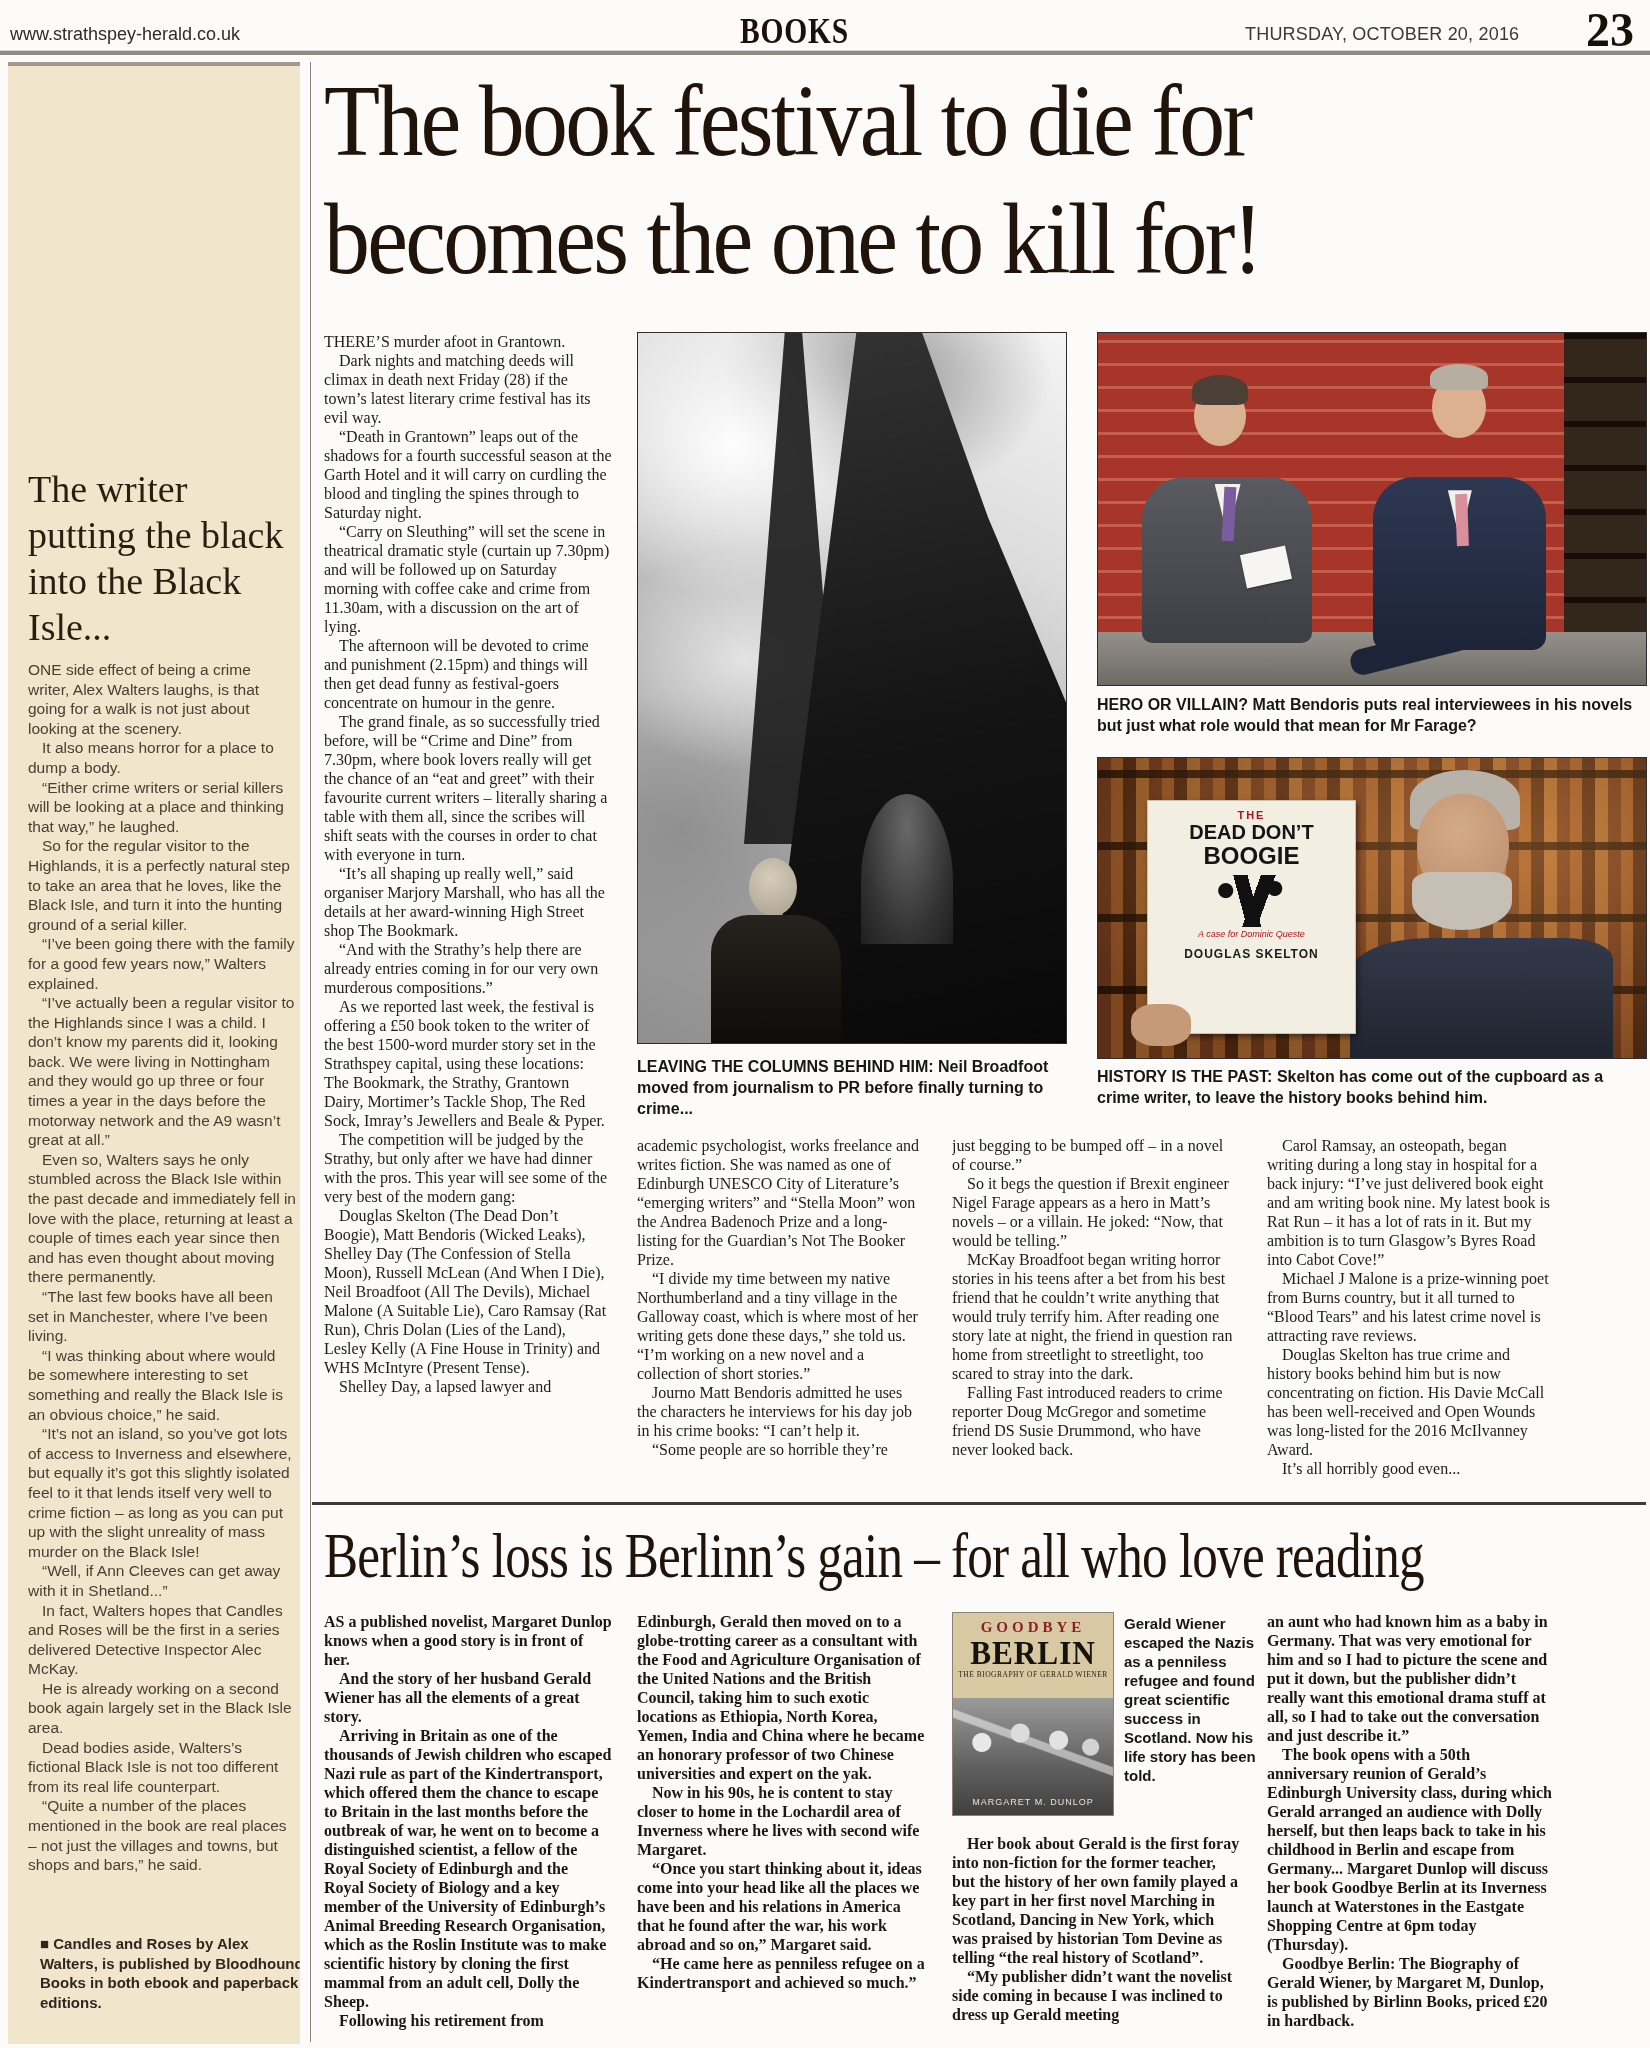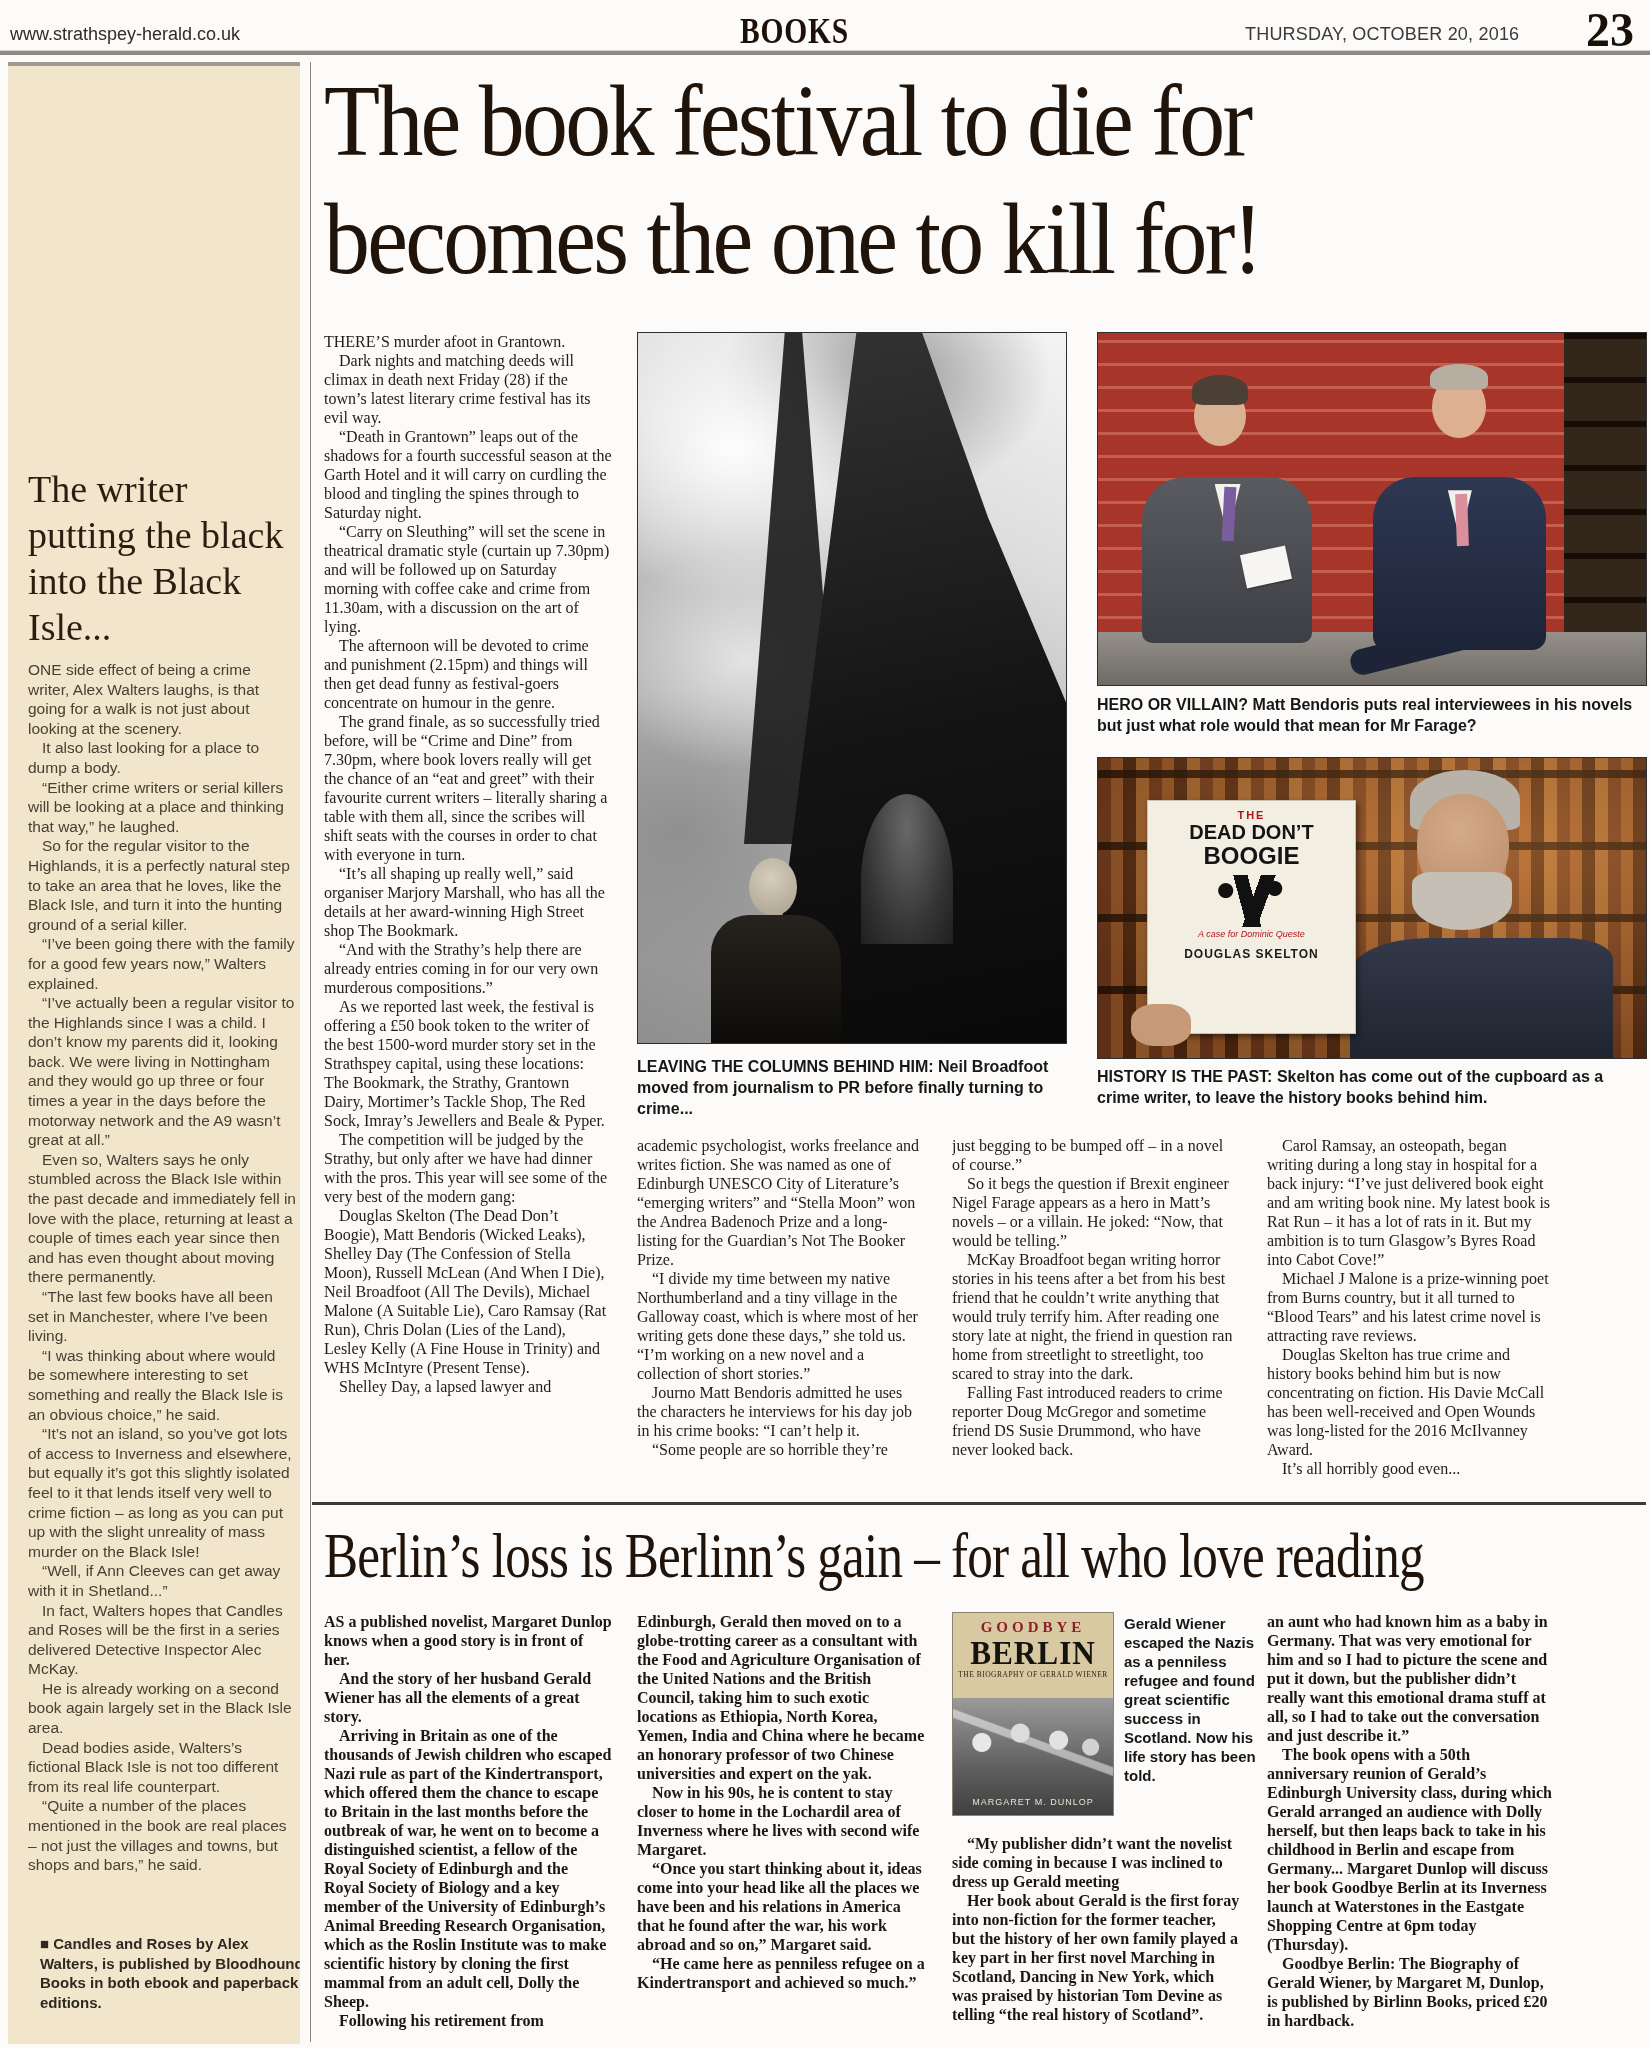--- a/index.html
+++ b/index.html
@@ -176,21 +176,21 @@
 <div class="abs" id="hdr-section">BOOKS</div>
 <div class="abs" id="hdr-date">THURSDAY, OCTOBER 20, 2016</div>
 <div class="abs" id="hdr-page">23</div>
 <div class="abs" id="rule-top"></div>
 <div class="abs" id="rule-vert"></div>
 
 <div class="abs" id="sidebar">
   <div id="sb-head">The writer putting the black into the Black Isle...</div>
   <div id="sb-body">
       <p class="noind">ONE side effect of being a crime writer, Alex Walters laughs, is that going for a walk is not just about looking at the scenery.</p>
-      <p>It also last looking for a place to dump a body.</p>
+      <p>It also means horror for a place to dump a body.</p>
       <p>“Either crime writers or serial killers will be looking at a place and thinking that way,” he laughed.</p>
       <p>So for the regular visitor to the Highlands, it is a perfectly natural step to take an area that he loves, like the Black Isle, and turn it into the hunting ground of a serial killer.</p>
       <p>“I’ve been going there with the family for a good few years now,” Walters explained.</p>
       <p>“I’ve actually been a regular visitor to the Highlands since I was a child. I don’t know my parents did it, looking back. We were living in Nottingham and they would go up three or four times a year in the days before the motorway network and the A9 wasn’t great at all.”</p>
       <p>Even so, Walters says he only stumbled across the Black Isle within the past decade and immediately fell in love with the place, returning at least a couple of times each year since then and has even thought about moving there permanently.</p>
       <p>“The last few books have all been set in Manchester, where I’ve been living.</p>
       <p>“I was thinking about where would be somewhere interesting to set something and really the Black Isle is an obvious choice,” he said.</p>
       <p>“It’s not an island, so you’ve got lots of access to Inverness and elsewhere, but equally it’s got this slightly isolated feel to it that lends itself very well to crime fiction – as long as you can put up with the slight unreality of mass murder on the Black Isle!</p>
       <p>“Well, if Ann Cleeves can get away with it in Shetland...”</p>
       <p>In fact, Walters hopes that Candles and Roses will be the first in a series delivered Detective Inspector Alec McKay.</p>
@@ -312,20 +312,20 @@
 <div class="abs" id="cover-berlin">
   <div class="gb1">GOODBYE</div>
   <div class="gb2">BERLIN</div>
   <div class="gb3">THE BIOGRAPHY OF GERALD WIENER</div>
   <div class="gbphoto"></div>
   <div class="gbauth">MARGARET M. DUNLOP</div>
 </div>
 <div class="abs caption" id="cover-caption">Gerald Wiener escaped the Nazis as a penniless refugee and found great scientific success in Scotland. Now his life story has been told.</div>
 
 <div class="abs bcopy" id="bcol3">
+    <p>Her book about Gerald is the first foray into non-fiction for the former teacher, but the history of her own family played a key part in her first novel Marching in Scotland, Dancing in New York, which was praised by historian Tom Devine as telling “the real history of Scotland”.</p>
     <p>“My publisher didn’t want the novelist side coming in because I was inclined to dress up Gerald meeting</p>
-    <p>Her book about Gerald is the first foray into non-fiction for the former teacher, but the history of her own family played a key part in her first novel Marching in Scotland, Dancing in New York, which was praised by historian Tom Devine as telling “the real history of Scotland”.</p>
   </div>
 <div class="abs bcopy" id="bcol4">
     <p class="noind">an aunt who had known him as a baby in Germany. That was very emotional for him and so I had to picture the scene and put it down, but the publisher didn’t really want this emotional drama stuff at all, so I had to take out the conversation and just describe it.”</p>
     <p>The book opens with a 50th anniversary reunion of Gerald’s Edinburgh University class, during which Gerald arranged an audience with Dolly herself, but then leaps back to take in his childhood in Berlin and escape from Germany... Margaret Dunlop will discuss her book Goodbye Berlin at its Inverness launch at Waterstones in the Eastgate Shopping Centre at 6pm today (Thursday).</p>
     <p>Goodbye Berlin: The Biography of Gerald Wiener, by Margaret M, Dunlop, is published by Birlinn Books, priced £20 in hardback.</p>
   </div>
 
 </body></html>

